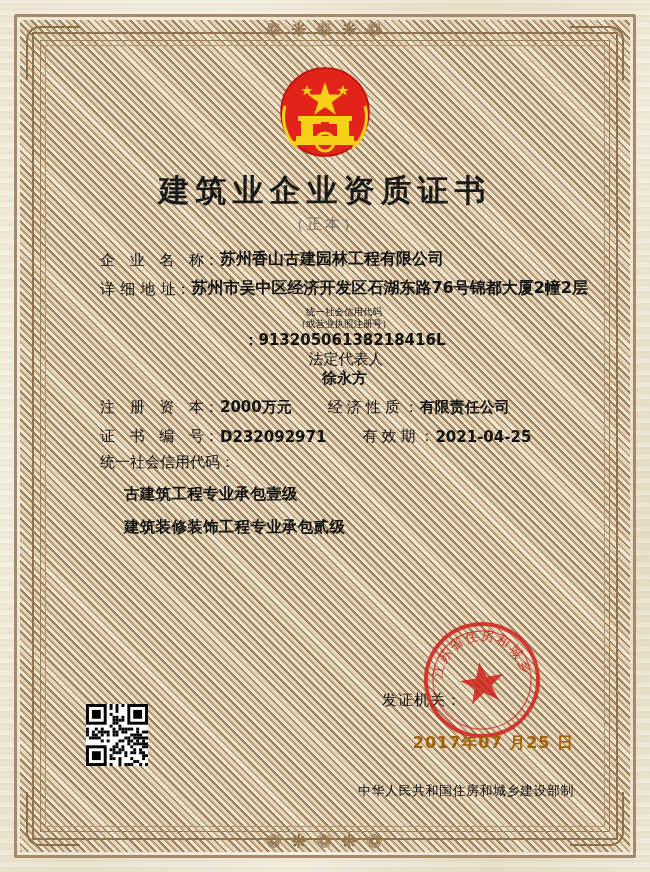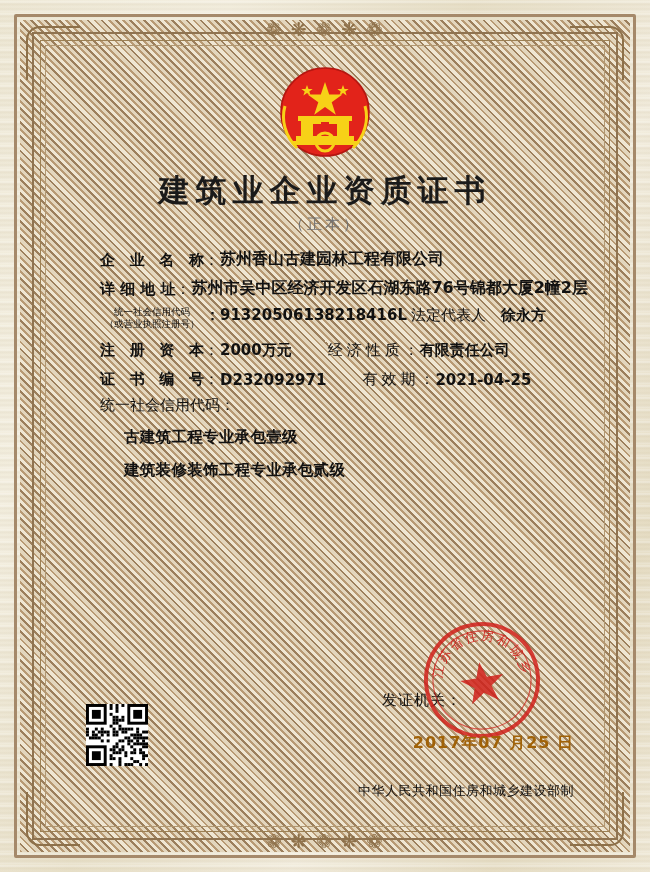--- a/index.html
+++ b/index.html
@@ -196,21 +196,20 @@
     padding-left: 1px;
   }
   .fv.big { font-size: 16px; }
 
   .label-col {
     width: 104px;
     text-align: justify;
     text-align-last: justify;
     font-size: 15px;
     white-space: nowrap;
-    font-weight: bold;
   }
 
   
   .small-label {
     width: 104px;
     font-size: 9.5px;
     line-height: 12px;
     color: #111;
     text-align: center;
     padding-bottom: 1px;
@@ -444,21 +443,21 @@
         <div class="fl">：</div>
         <div class="fv big">苏州香山古建园林工程有限公司</div>
       </div>
 
       <div class="field-row">
         <div class="label-col fl">详细地址</div>
         <div class="fl">：</div>
         <div class="fv big">苏州市吴中区经济开发区石湖东路76号锦都大厦2幢2层</div>
       </div>
 
-      <div class="field-row" style="align-items:flex-start;">
+      <div class="field-row" style="align-items:center;flex-direction:column;">
         <div class="small-label">
           <div>统一社会信用代码</div>
           <div>（或营业执照注册号）</div>
         </div>
         <div class="fv">：91320506138218416L</div>
         <div class="fl" style="margin-left:4px;">法定代表人</div>
         <div class="gap-14"></div>
         <div class="fv">徐永方</div>
       </div>
 

